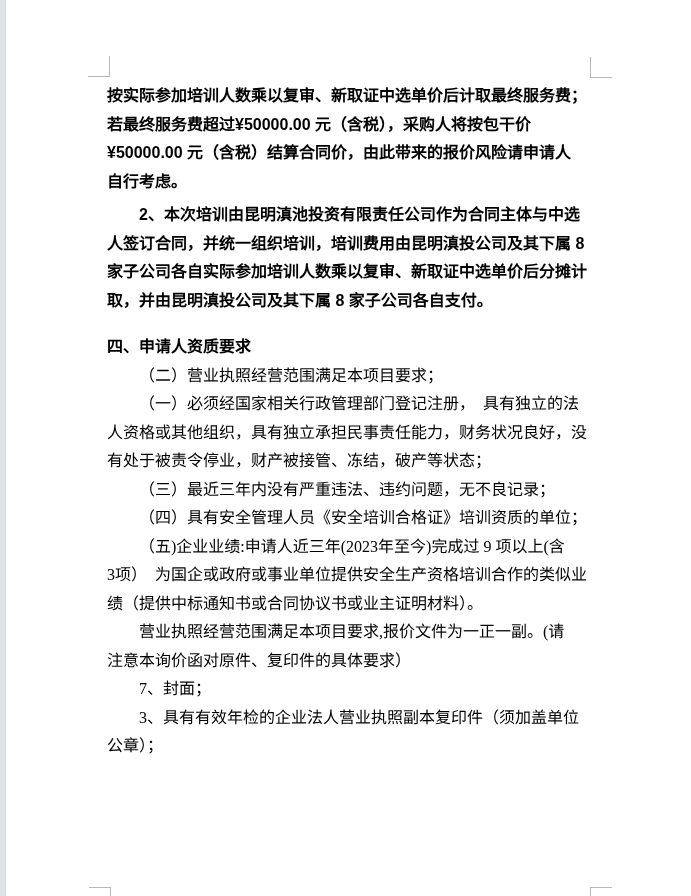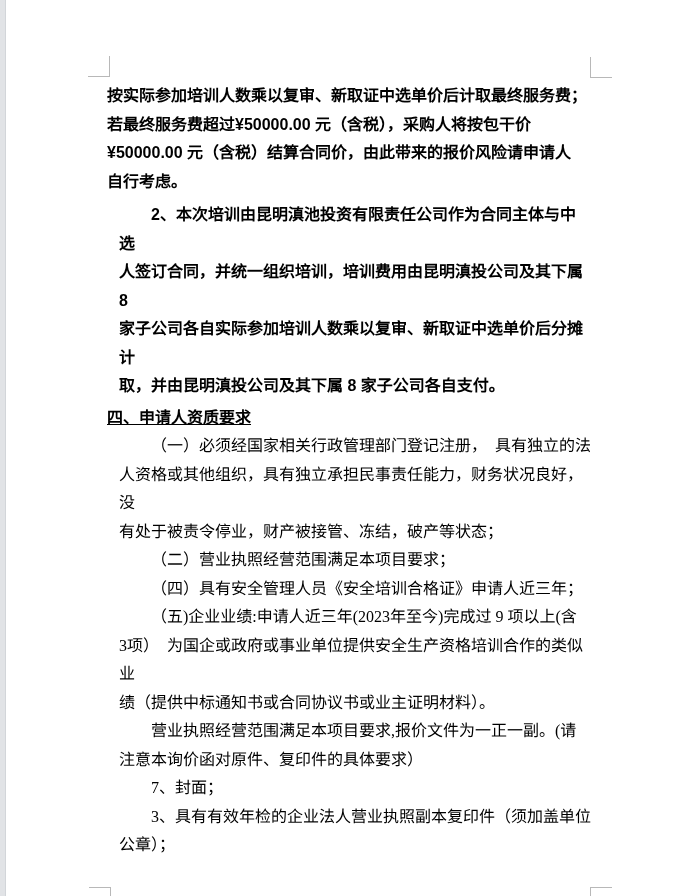--- a/index.html
+++ b/index.html
@@ -51,23 +51,23 @@
     font-weight: 700;
   }
   .kai {
     font-family: "Liberation Serif", "DejaVu Serif", serif;
     font-weight: 400;
   }
   .heading {
     font-family: "Liberation Serif", "DejaVu Serif", serif;
     font-weight: 700;
   }
-  .indent { text-indent: 2em; margin-left: 12px; }
+  .indent { text-indent: 2em; }
   .mt-para { margin-top: 5px; }
-  .mt-head { margin-top: 3px; text-decoration: underline; }
+  .mt-head { margin-top: 18px; }
 </style>
 </head>
 <body>
 
 <div class="screen">
 
   <div class="left-strip"></div>
 
   <div class="mark tl"></div>
   <div class="mark tr"></div>
@@ -81,28 +81,29 @@
 ¥50000.00 元（含税）结算合同价，由此带来的报价风险请申请人
 自行考虑。</p>
 
     <p class="para hei indent mt-para">2、本次培训由昆明滇池投资有限责任公司作为合同主体与中选
 人签订合同，并统一组织培训，培训费用由昆明滇投公司及其下属 8
 家子公司各自实际参加培训人数乘以复审、新取证中选单价后分摊计
 取，并由昆明滇投公司及其下属 8 家子公司各自支付。</p>
 
     <p class="para heading mt-head">四、申请人资质要求</p>
 
+    <p class="para kai indent">（二）营业执照经营范围满足本项目要求；</p>
+
     <p class="para kai indent">（一）必须经国家相关行政管理部门登记注册，　具有独立的法
 人资格或其他组织，具有独立承担民事责任能力，财务状况良好，没
 有处于被责令停业，财产被接管、冻结，破产等状态；</p>
 
-    <p class="para kai indent">（二）营业执照经营范围满足本项目要求；</p>
+    <p class="para kai indent">（三）最近三年内没有严重违法、违约问题，无不良记录；</p>
 
-
-    <p class="para kai indent">（四）具有安全管理人员《安全培训合格证》申请人近三年；</p>
+    <p class="para kai indent">（四）具有安全管理人员《安全培训合格证》培训资质的单位；</p>
 
     <p class="para kai indent">（五)企业业绩:申请人近三年(2023年至今)完成过 9 项以上(含
 3项）　为国企或政府或事业单位提供安全生产资格培训合作的类似业
 绩（提供中标通知书或合同协议书或业主证明材料）。</p>
 
 
     <p class="para kai indent">营业执照经营范围满足本项目要求,报价文件为一正一副。(请
 注意本询价函对原件、复印件的具体要求）</p>
 
     <p class="para kai indent">7、封面；</p>

